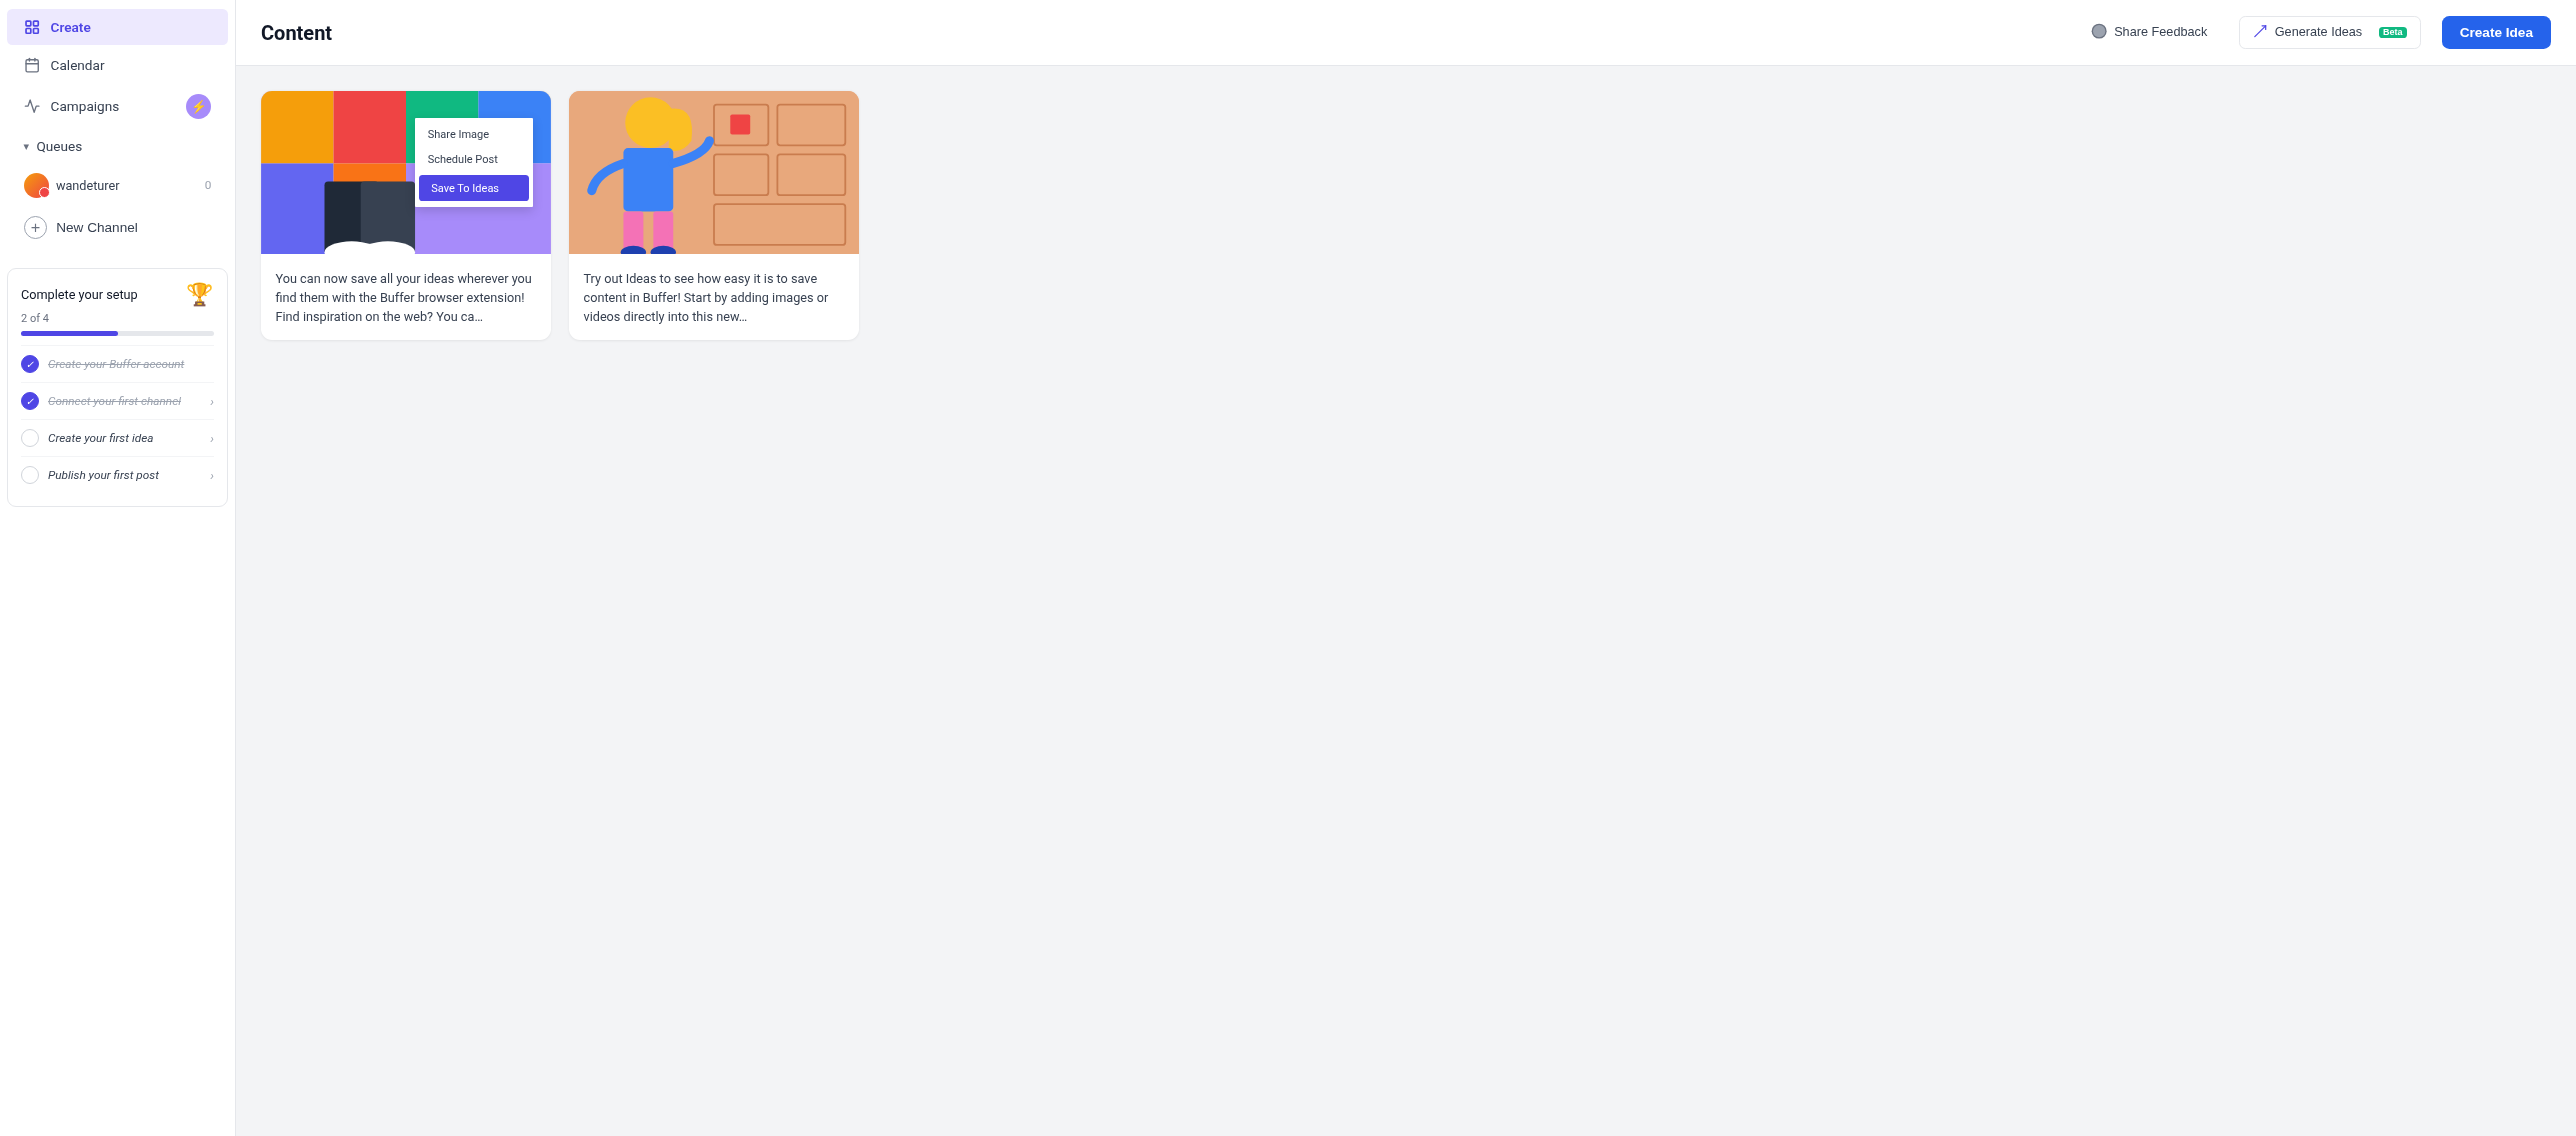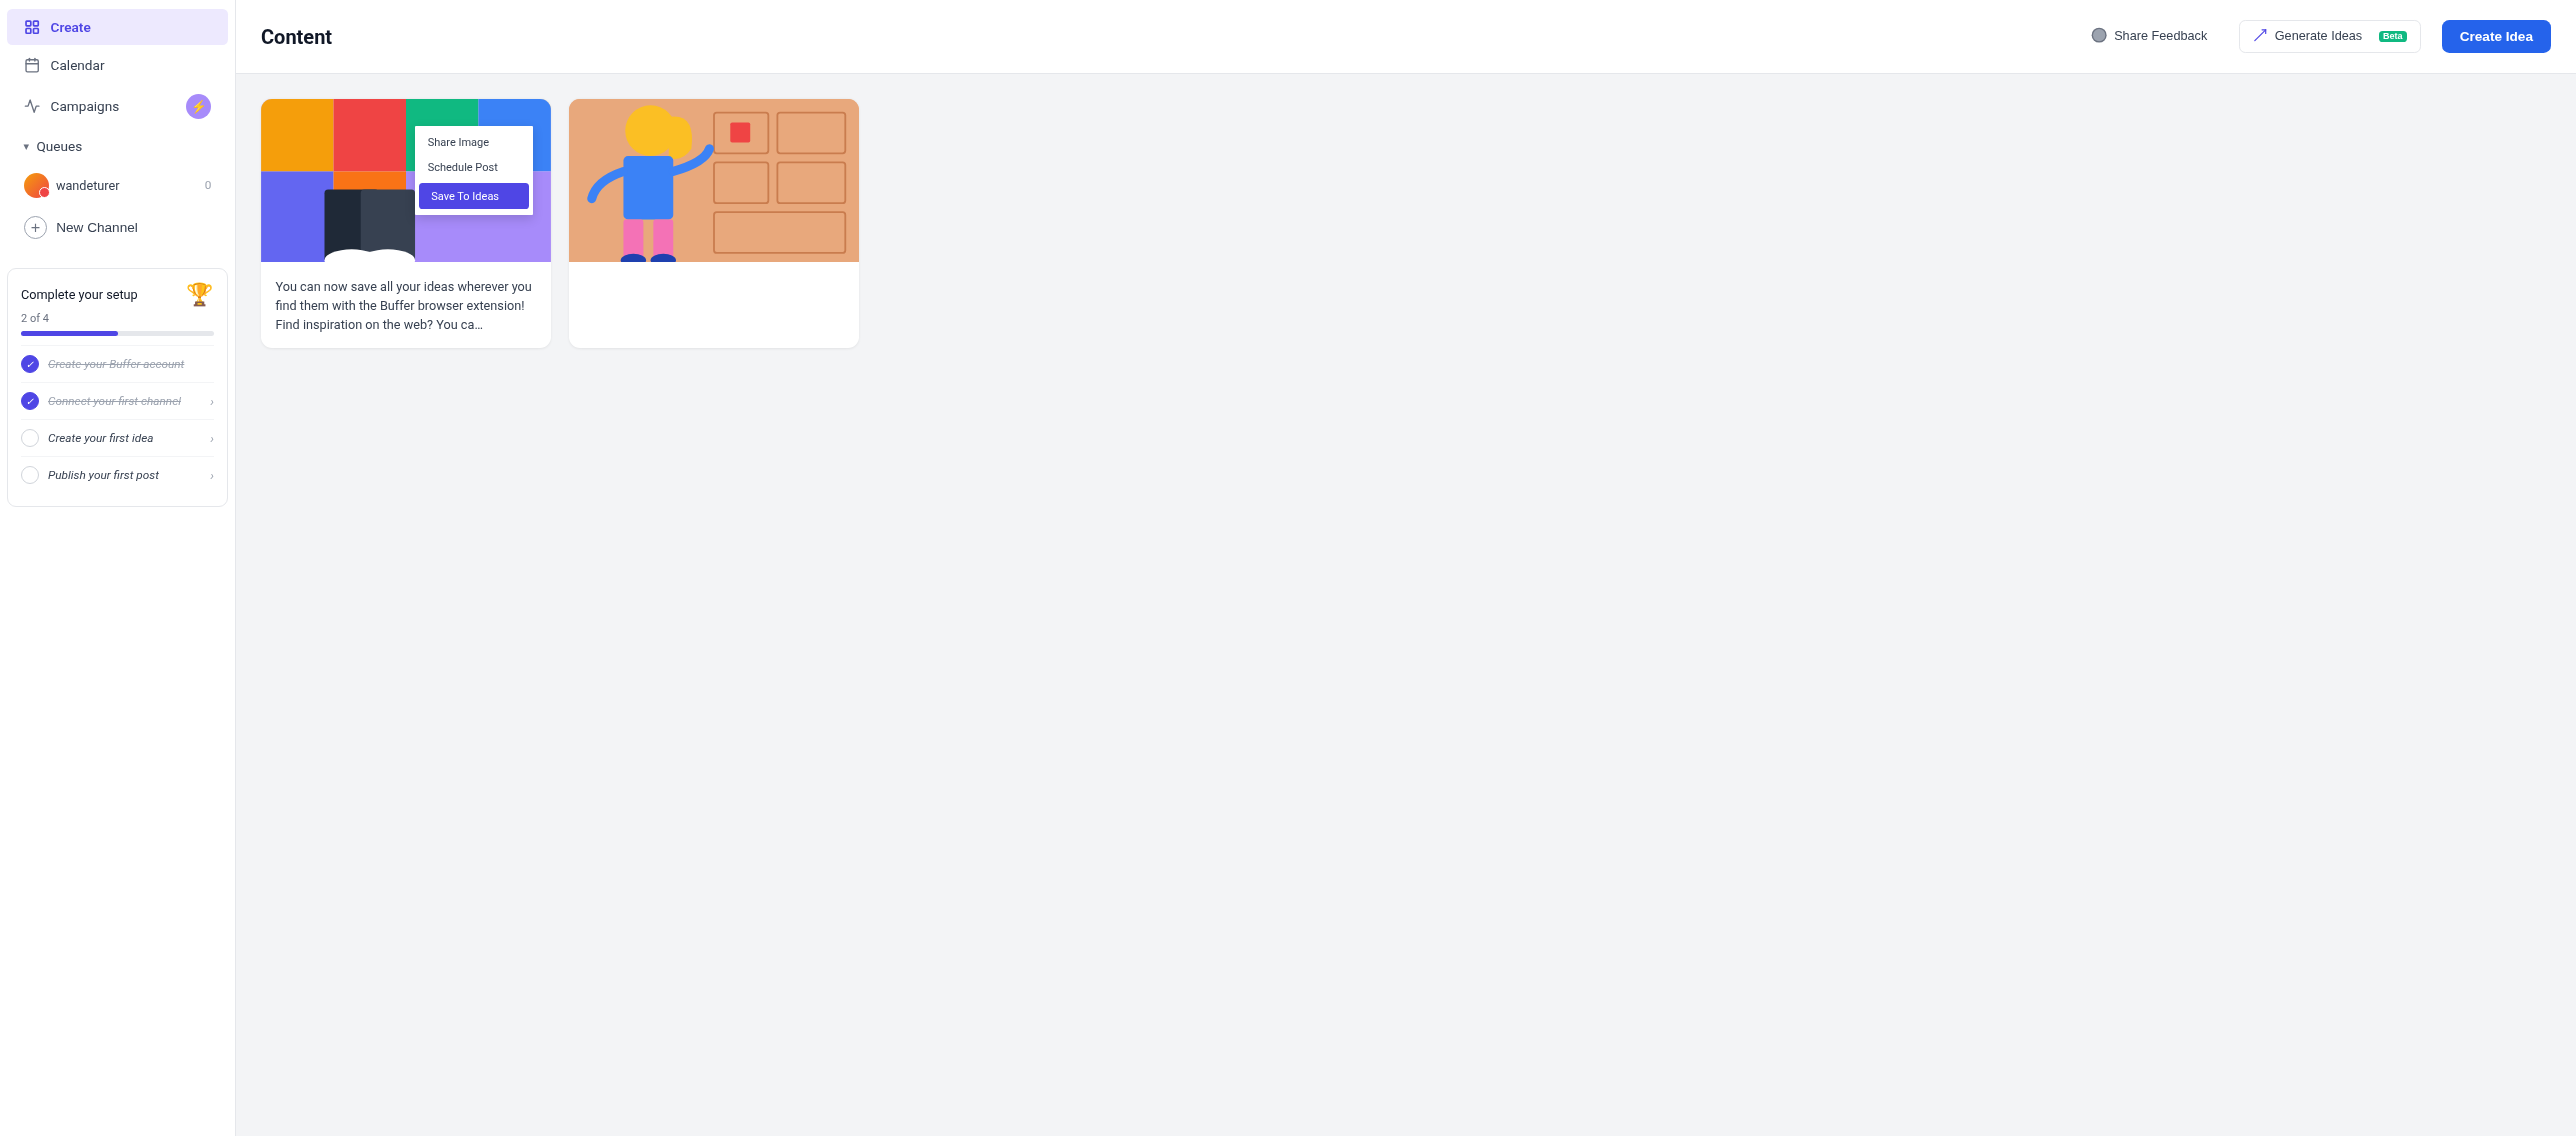--- a/index.html
+++ b/index.html
@@ -156,21 +156,21 @@
       flex-direction: column;
       overflow: hidden;
     }
     .topbar {
       background: #fff;
       border-bottom: 0.9px solid #e5e7eb;
       display: flex;
       align-items: center;
       justify-content: space-between;
       padding: 0 25px;
-      height: 74px;
+      height: 66px;
       flex-shrink: 0;
     }
     .page-title { font-size: 20px; font-weight: 700; color: #111827; }
 
     .topbar-actions { display: flex; align-items: center; gap: 21px; }
     .share-feedback-btn {
       display: flex;
       align-items: center;
       gap: 7.3px;
       background: none;
@@ -497,18 +497,21 @@
             <rect x="60" y="133" width="22" height="45" fill="#f472b6" rx="3"></rect>
             <rect x="93" y="133" width="22" height="45" fill="#f472b6" rx="3"></rect>
 
             <ellipse cx="71" cy="178" rx="14" ry="7" fill="#1e40af"></ellipse>
             <ellipse cx="104" cy="178" rx="14" ry="7" fill="#1e40af"></ellipse>
 
             <path d="M60 80 Q30 90 25 110" stroke="#3b82f6" stroke-width="10" fill="none" stroke-linecap="round"></path>
             <path d="M115 80 Q150 70 155 55" stroke="#3b82f6" stroke-width="10" fill="none" stroke-linecap="round"></path>
           </svg>
         </div>
+        <div class="card-body">
+          <p class="card-text">Try out Ideas to see how easy it is to save content in Buffer! Start by adding images or videos directly into this new…</p>
+        </div>
       </div>
 
     </div>
   </div>
 </div>
 
 
 </body></html>

